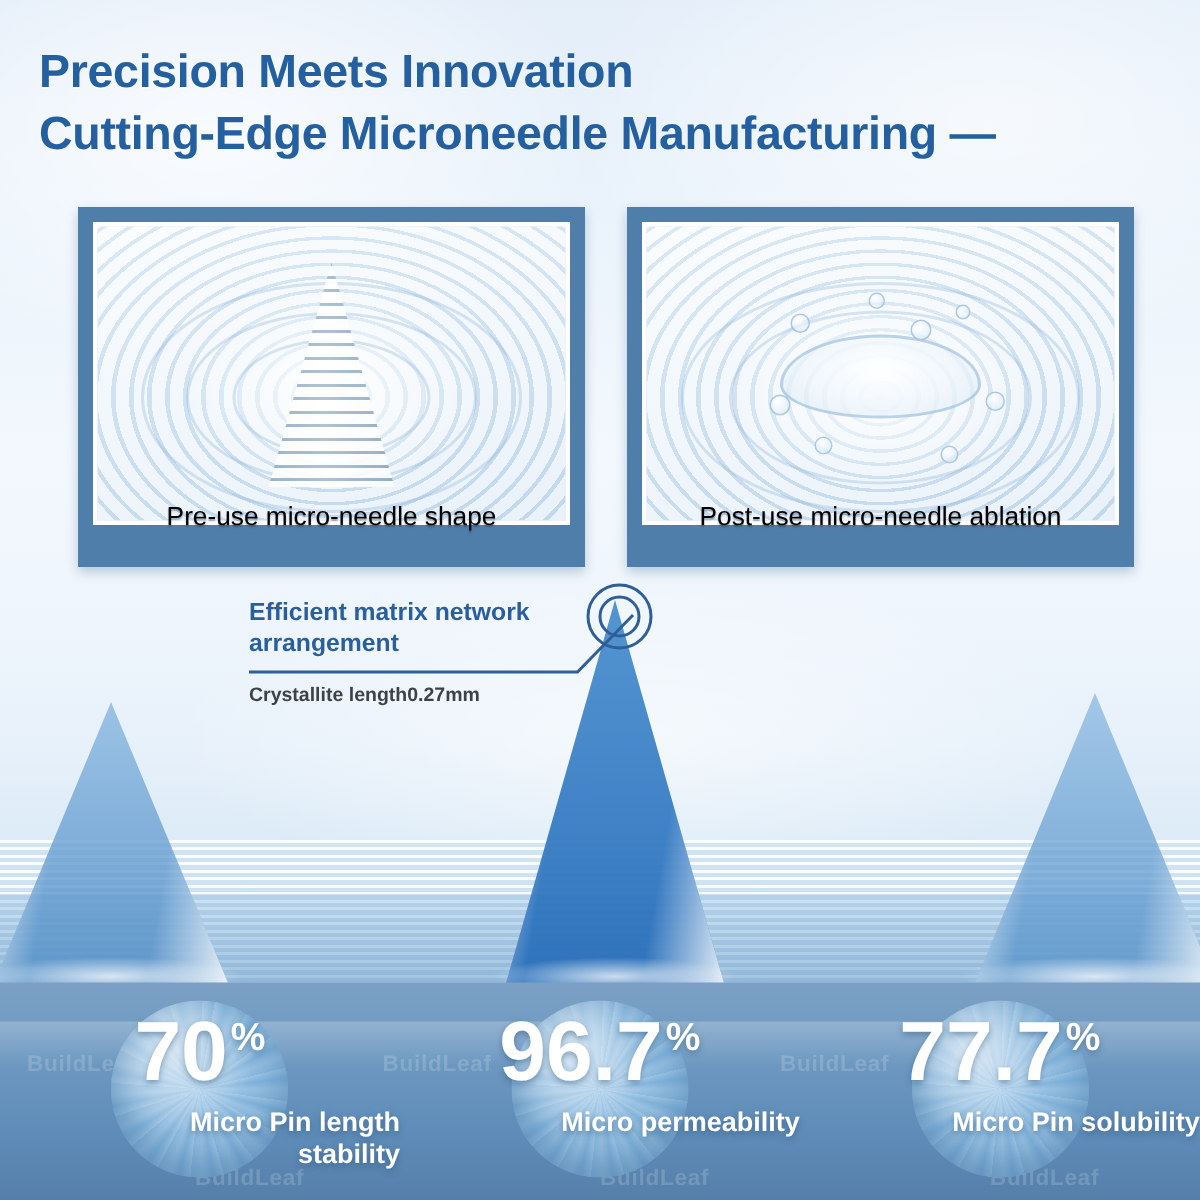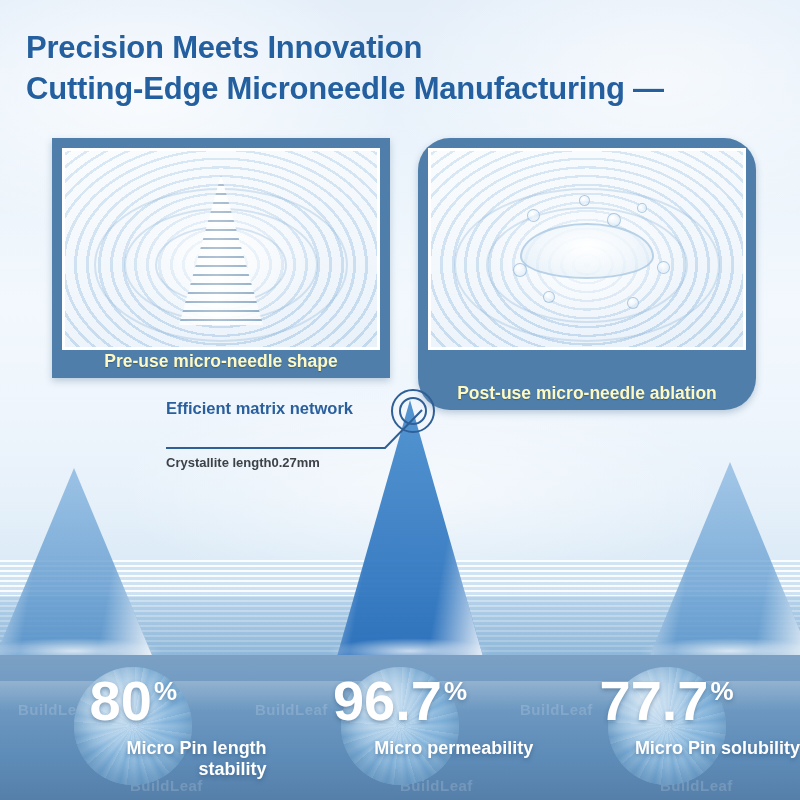--- a/index.html
+++ b/index.html
@@ -33,27 +33,27 @@
   
   .panel{
     position:absolute;background:#4e7ea9;
     box-shadow:0 3px 7px rgba(60,100,140,.30);
   }
   .panel .inner{
     position:absolute;left:10px;top:10px;right:10px;height:196px;
     border:3px solid #ffffff;overflow:hidden;background:#dfeaf6;
   }
   .panel .cap{
-    position:absolute;left:0;right:0;bottom:0;height:34px;
+    position:absolute;left:0;right:0;bottom:17px;height:34px;
     display:flex;align-items:center;justify-content:center;
-    color:#fef9c3;font-size:17.5px;font-weight:bold;
+    color:#000000;font-size:17.5px;font-weight:normal;
     text-shadow:0 1px 1px rgba(30,60,95,.45);
   }
   #panelL{left:52px;top:138px;width:338px;height:240px;}
-  #panelR{left:418px;top:138px;width:338px;height:272px;border-radius:32px;}
+  #panelR{left:418px;top:138px;width:338px;height:240px;}
 
   .photo{position:absolute;inset:0;
     background:
       radial-gradient(ellipse at 50% 55%,rgba(255,255,255,.9) 0%,rgba(255,255,255,0) 46%),
       repeating-radial-gradient(ellipse at 50% 58%,
         rgba(160,195,226,.30) 0px,rgba(160,195,226,.30) 3px,
         rgba(255,255,255,.55) 3px,rgba(255,255,255,.55) 12px),
       linear-gradient(170deg,#f4f9fd 0%,#e1edf8 55%,#cfe1f2 100%);
   }
   
@@ -244,20 +244,21 @@
     <div class="base"></div>
   </div>
   <div class="needle" id="nd3">
     <div class="body"></div>
     <div class="glow"></div>
     <div class="base"></div>
   </div>
 
   <div class="anno-blue">
     <div>Efficient matrix network</div>
+    <div>arrangement</div>
   </div>
 
   <svg class="leader" viewBox="0 0 270 70">
     <path d="M6,56 L225,56 L262,18" fill="none" stroke="#2f5f97" stroke-width="2"></path>
   </svg>
 
   <div class="anno-gray">Crystallite length0.27mm</div>
 
   <div class="target"></div>
 
@@ -267,21 +268,21 @@
     <div class="wm" style="left:18px;top:46px;">BuildLeaf</div>
     <div class="wm" style="left:255px;top:46px;">BuildLeaf</div>
     <div class="wm" style="left:520px;top:46px;">BuildLeaf</div>
     <div class="wm" style="left:130px;top:122px;">BuildLeaf</div>
     <div class="wm" style="left:400px;top:122px;">BuildLeaf</div>
     <div class="wm" style="left:660px;top:122px;">BuildLeaf</div>
 
     <div class="stat" id="st1">
       <div class="orb"></div>
       <div class="num">
-        <span>80</span><span class="pct">%</span>
+        <span>70</span><span class="pct">%</span>
       </div>
       <div class="lbl">
         <div>Micro Pin length</div>
         <div>stability</div>
       </div>
     </div>
 
     <div class="stat" id="st2">
       <div class="orb"></div>
       <div class="num">

